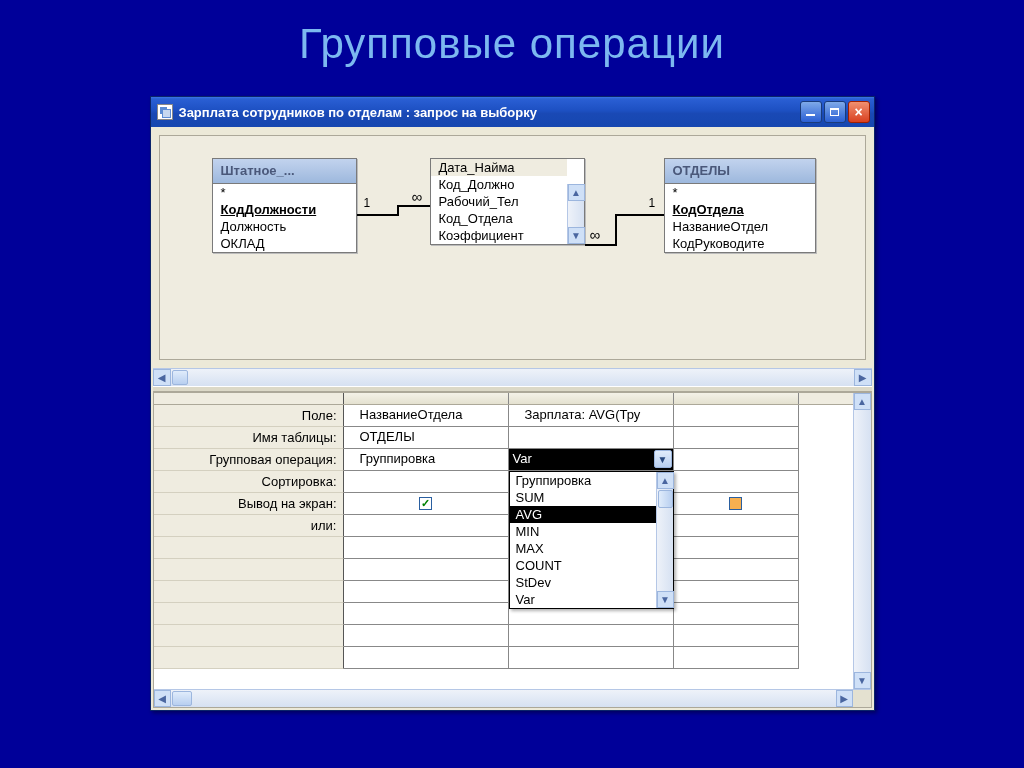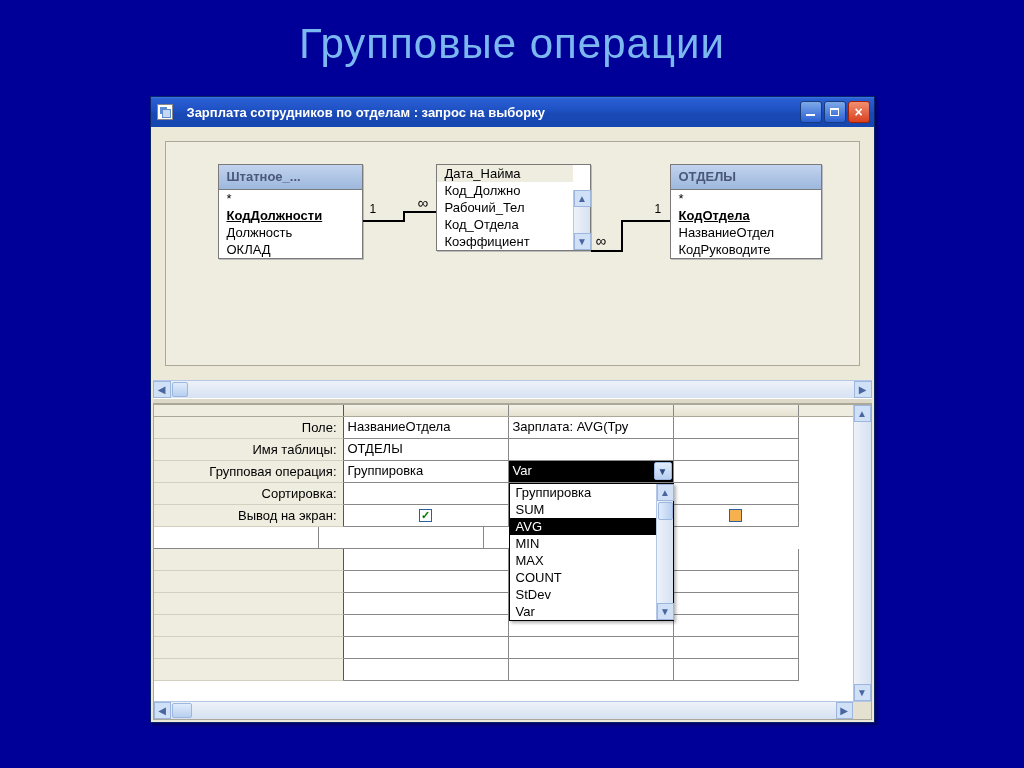--- a/index.html
+++ b/index.html
@@ -43,42 +43,42 @@
     margin-right: 6px;
     position: relative;
     border: 1px solid #888;
   }
   .titlebar .sysicon::before {
     content:""; position:absolute; left:2px; top:2px; width:7px; height:7px; background:#5b8cd4;
   }
   .titlebar .sysicon::after {
     content:""; position:absolute; right:1px; bottom:1px; width:7px; height:7px; background:#c6d8f0; border:1px solid #5b8cd4;
   }
-  .titlebar .title-text { flex: 1; white-space: nowrap; overflow: hidden; margin-left: 8px; }
+  .titlebar .title-text { flex: 1; white-space: nowrap; overflow: hidden; }
   .winbtns { display:flex; gap:2px; }
   .winbtn {
     width: 22px; height:22px;
     background: linear-gradient(to bottom,#7ea9e8,#2a5fd4);
     border: 1px solid #1a3b7a;
     border-radius: 3px;
     display:flex; align-items:center; justify-content:center;
     color:#fff; font-size:11px; font-weight:bold;
     font-family: Arial,sans-serif;
   }
   .winbtn.close { background: linear-gradient(to bottom,#f09070,#d94020); border-color:#a02000; }
   .winbtn .mini { width:9px; height:2px; background:#fff; margin-top:6px;}
   .winbtn .maxi { width:9px; height:8px; border:1px solid #fff; border-top-width:2px;}
   .winbtn .x { font-size:14px; line-height:1; }
 
   
   .rel-area {
     height: 225px;
     background: #efece0;
     border: 1px solid #aca899;
-    margin: 14px;
+    margin: 8px;
     position: relative;
     overflow: hidden;
     padding-left: 44px;
   }
   .table-card {
     position: absolute;
     width: 145px;
     background: #fff;
     border: 1px solid #7a7a7a;
     box-shadow: 1px 1px 0 #bbb;
@@ -160,21 +160,21 @@
     text-align: right;
     padding: 3px 6px 0 0;
     color:#000;
     background:#efece0;
     border-right:1px solid #555;
     border-bottom:1px solid #d4d0c0;
   }
   .grid-row .cell {
     border-right:1px solid #888;
     border-bottom:1px solid #888;
-    padding: 2px 4px;
+    padding: 2px 16px;
     overflow:hidden;
     white-space:nowrap;
     background:#fff;
     position:relative;
   }
   .c1{width:165px}.c2{width:165px}.c3{width:125px}
   .grid-row:first-child .c1,.grid-row:first-child .c2,.grid-row:first-child .c3{
     border-top:1px solid #888;
   }
   .grid-header-strip{
@@ -354,20 +354,21 @@
         <div class="lbl">Вывод на экран:</div>
         <div class="cell c1" style="text-align:center">
             <div class="check">✓</div>
           </div>
         <div class="cell c2" style="text-align:center"></div>
         <div class="cell c3" style="text-align:center">
             <div class="check empty orange">✓</div>
           </div>
       </div>
       <div class="grid-row">
+        <div class="lbl">или:</div>
         <div class="cell c1"></div>
         <div class="cell c2"></div>
         <div class="cell c3"></div>
       </div>
 
       <div class="grid-row">
           <div class="lbl"></div>
           <div class="cell c1"></div>
           <div class="cell c2"></div>
           <div class="cell c3"></div>

